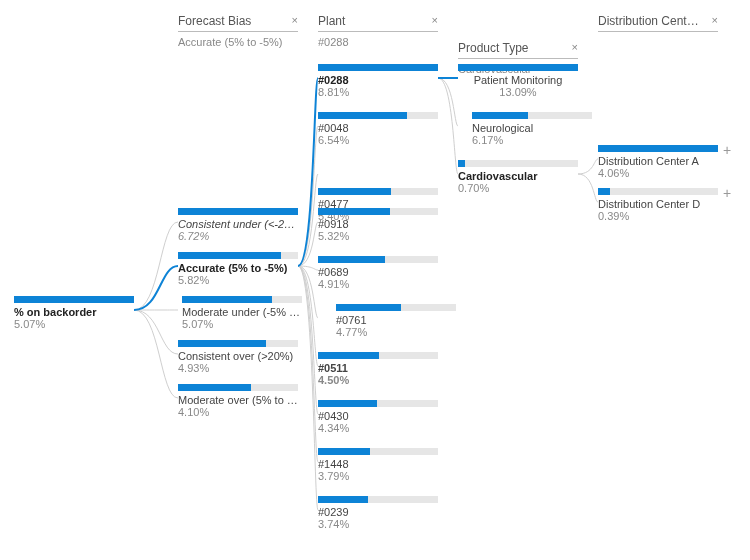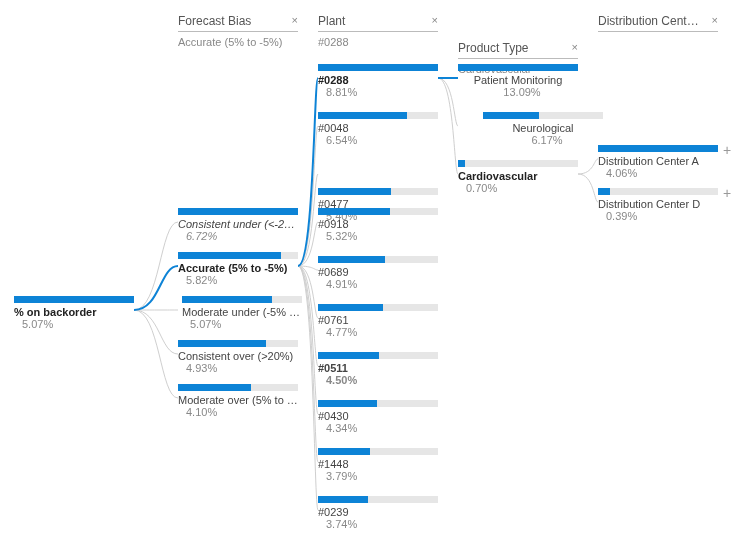--- a/index.html
+++ b/index.html
@@ -70,21 +70,20 @@
   .node .title {
     color: #444;
     white-space: nowrap;
     overflow: hidden;
     text-overflow: ellipsis;
     display: block;
   }
   .node .value {
     color: #888;
     display: block;
-    padding-left: 8px;
   }
   .plus {
     position: absolute;
     color: #999;
     font-size: 14px;
     cursor: pointer;
   }
 </style>
 </head>
 <body>
@@ -217,21 +216,21 @@
   <span class="title">#0918</span>
   <span class="value">5.32%</span>
 </div>
 <div class="node" style="left:318px; top:256px;">
   <div class="bar-track">
       <div class="bar-fill" style="width:56%"></div>
     </div>
   <span class="title">#0689</span>
   <span class="value">4.91%</span>
 </div>
-<div class="node" style="left:318px; top:304px;">
+<div class="node" style="left:336px; top:304px;">
   <div class="bar-track">
       <div class="bar-fill" style="width:54%"></div>
     </div>
   <span class="title">#0761</span>
   <span class="value">4.77%</span>
 </div>
 <div class="node" style="left:318px; top:352px;font-weight:bold;">
   <div class="bar-track">
       <div class="bar-fill" style="width:51%"></div>
     </div>
@@ -260,21 +259,21 @@
   <span class="value">3.74%</span>
 </div>
 
 <div class="node" style="left:458px; top:64px;text-align:center;">
   <div class="bar-track">
       <div class="bar-fill" style="width:100%"></div>
     </div>
   <span class="title">Patient Monitoring</span>
   <span class="value">13.09%</span>
 </div>
-<div class="node" style="left:483px; top:112px;text-align:center;">
+<div class="node" style="left:472px; top:112px;">
   <div class="bar-track">
       <div class="bar-fill" style="width:47%"></div>
     </div>
   <span class="title">Neurological</span>
   <span class="value">6.17%</span>
 </div>
 <div class="node selected" style="left:458px; top:160px;">
   <div class="bar-track">
       <div class="bar-fill" style="width:6%"></div>
     </div>

